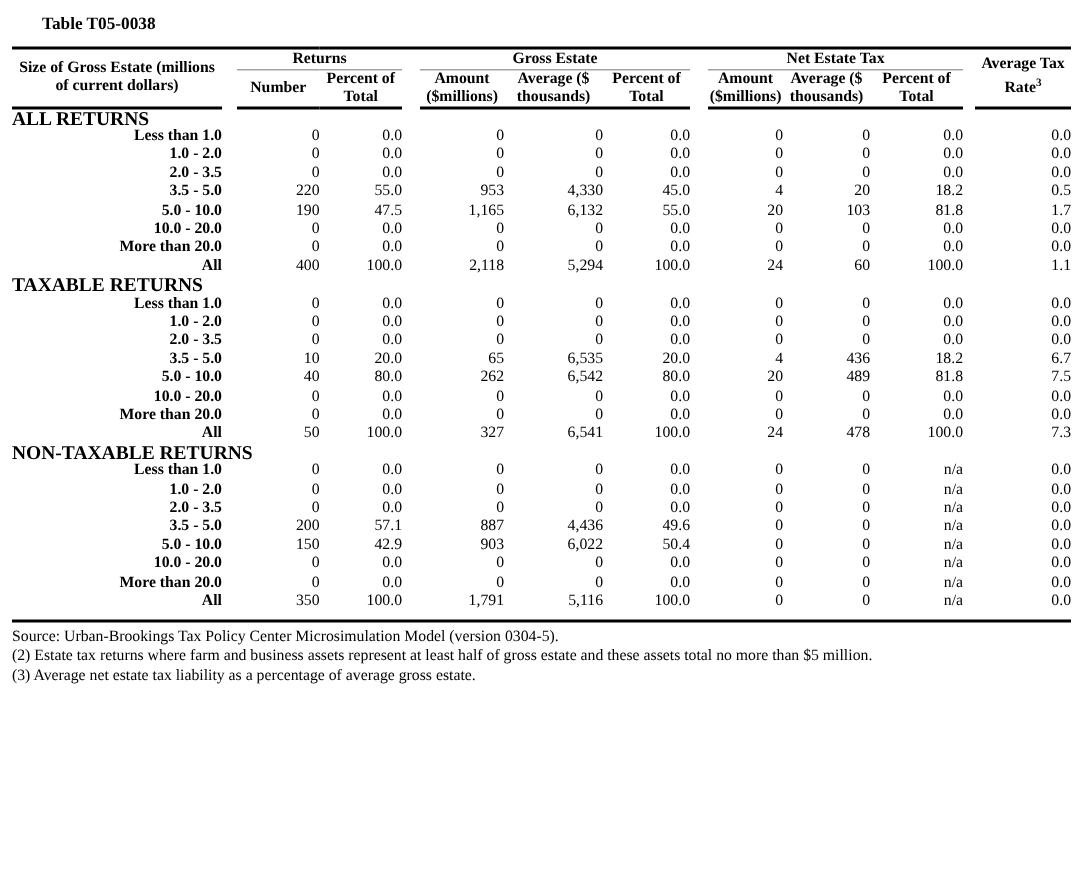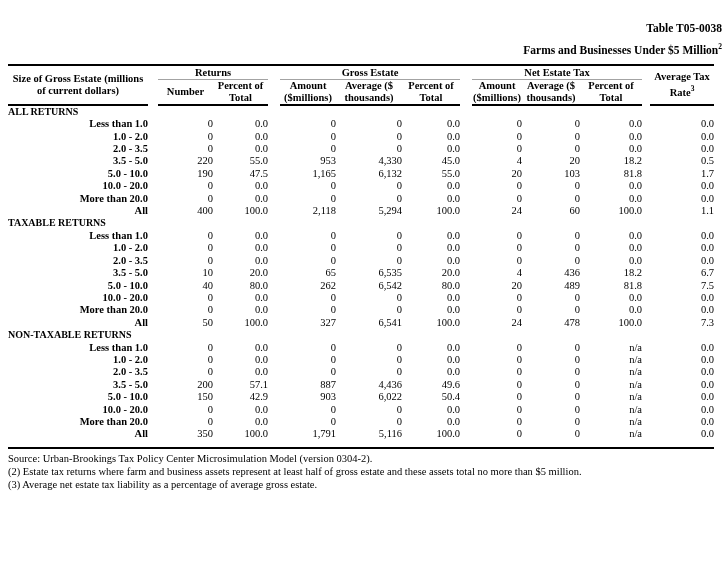--- a/index.html
+++ b/index.html
@@ -12,21 +12,21 @@
     font-family: "Liberation Serif", serif;
     overflow: hidden;
   }
   
   .topbar { position: relative; height: 20px; }
   .date      { position:absolute; left:10px;  top:4px; font-size:11px; font-weight:bold; }
   .prelim    { position:absolute; left:170px; top:4px; font-size:11px; font-weight:bold; letter-spacing:.3px; }
   .toplink   { position:absolute; right:12px; top:4px; font-size:11px; font-weight:bold;
                text-decoration:underline; cursor:pointer; }
   
-  .titles { text-align:right; margin-top:20px; }
+  .titles { text-align:left; margin-top:8px;padding-left:28px; }
   .title-line { font-size:11.5px; font-weight:bold; line-height:17.5px; }
   sup { font-size:7.5px; font-weight:bold; }
   
   table.main {
     border-collapse: collapse;
     table-layout: fixed;
     width: 706px;
     margin: 5px 8px 0 8px;
     border-top: 2px solid #000;
   }
@@ -34,37 +34,36 @@
   thead th { font-size:10.5px; font-weight:bold; vertical-align:middle; }
   th.size-header {
     border-bottom: 2px solid #000;
     text-align:center; line-height:12px; padding:2px 4px 3px 4px;margin-top:38px;
   }
   th.grp  { border-bottom:1px solid #a3a3a3; text-align:center; line-height:13px; padding-top:1px; }
   th.sub  { border-bottom:2px solid #000; text-align:center; line-height:12px; padding:1px 0 3px 0; }
   th.rate-header { border-bottom:2px solid #000; text-align:center; line-height:12px; padding:0 2px 3px 2px; }
   th.sp, td.sp { border:none; }
   tbody td { font-size:10.5px; line-height:12.4px; white-space:nowrap; }
-  td.section-label { font-weight:bold; text-align:left; padding-top:13px; font-size:10px; }
+  td.section-label { font-weight:bold; text-align:left; padding-top:13px; font-size:13px; }
   td.rowlabel { font-weight:bold; text-align:right; padding-right:52px; }
   td.val { text-align:right; padding-right:15px; }
   
   .bottom-rule { border-top:2px solid #000; margin:6px 8px 0 8px; }
   .footnotes { margin:3px 0 0 8px; font-size:10.5px; line-height:13px; }
   .footnotes div { white-space:nowrap; }
 </style>
 </head>
 <body>
 
 <div class="page">
 
 
   <div class="titles">
     <div class="title-line">Table T05-0038</div>
-    <div class="title-line"><span>Farms and Businesses Under $5 Million</span><sup>2</sup></div>
   </div>
 
   <table class="main">
     <colgroup>
       <col style="width:140px">
         <col style="width:10px">
       <col style="width:55px">
         <col style="width:55px">
         <col style="width:12px">
       <col style="width:56px">
@@ -493,18 +492,18 @@
           <td class="val">n/a</td>
           <td class="sp"></td>
           <td class="val">0.0</td>
         </tr>
       </tbody>
   </table>
 
   <div class="bottom-rule"></div>
 
   <div class="footnotes">
-    <div>Source: Urban-Brookings Tax Policy Center Microsimulation Model (version 0304-2).</div>
+    <div>Source: Urban-Brookings Tax Policy Center Microsimulation Model (version 0304-5).</div>
     <div>(2) Estate tax returns where farm and business assets represent at least half of gross estate and these assets total no more than $5 million.</div>
     <div>(3) Average net estate tax liability as a percentage of average gross estate.</div>
   </div>
 
 </div>
 
 </body></html>

